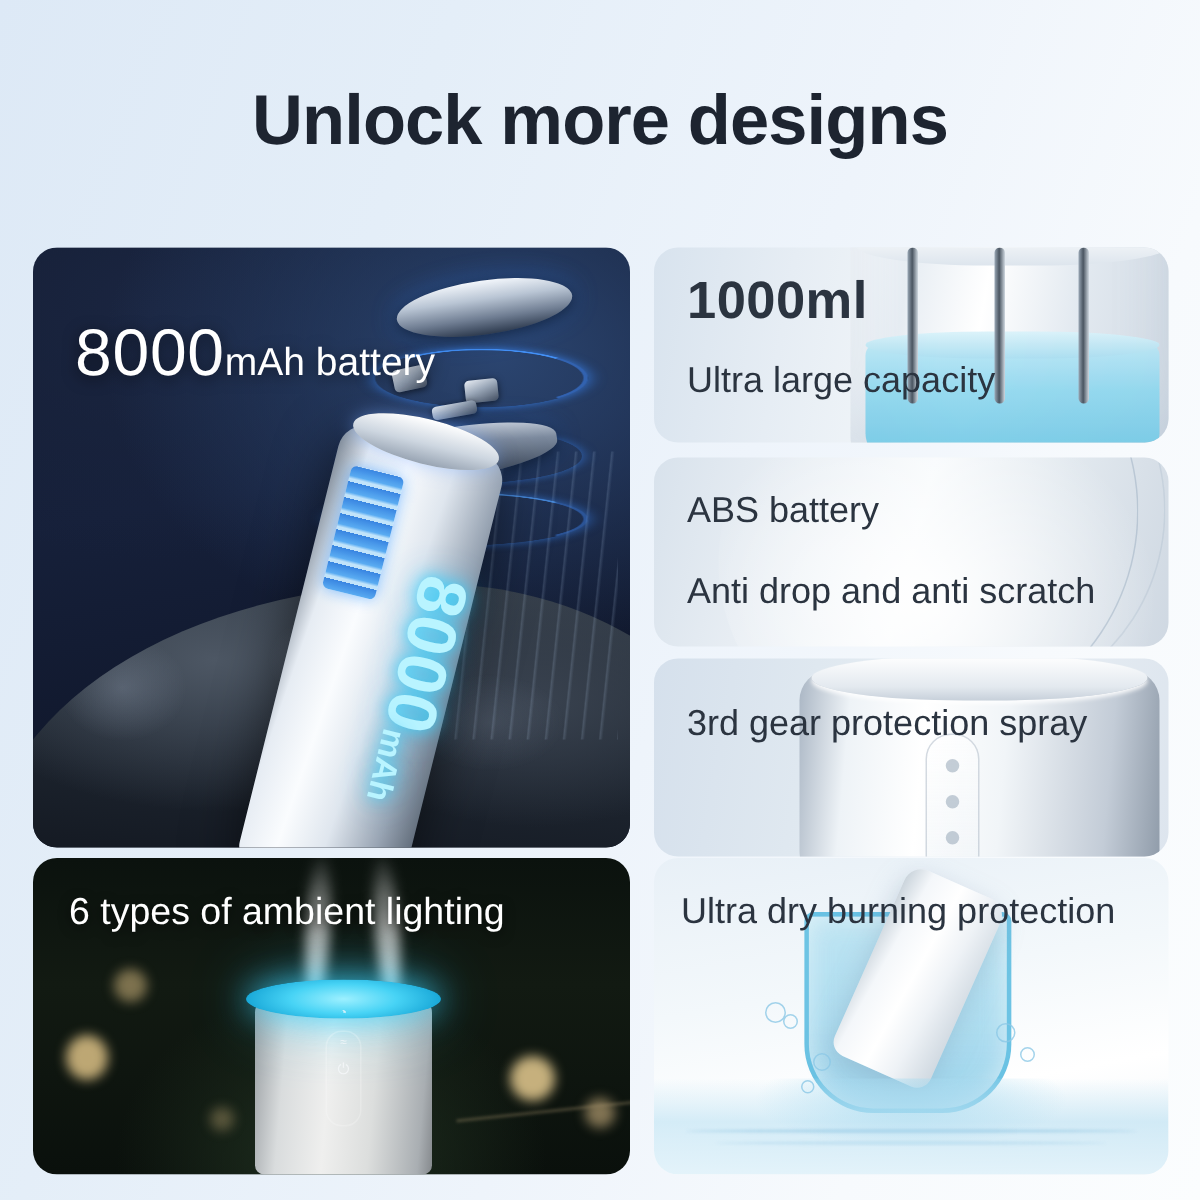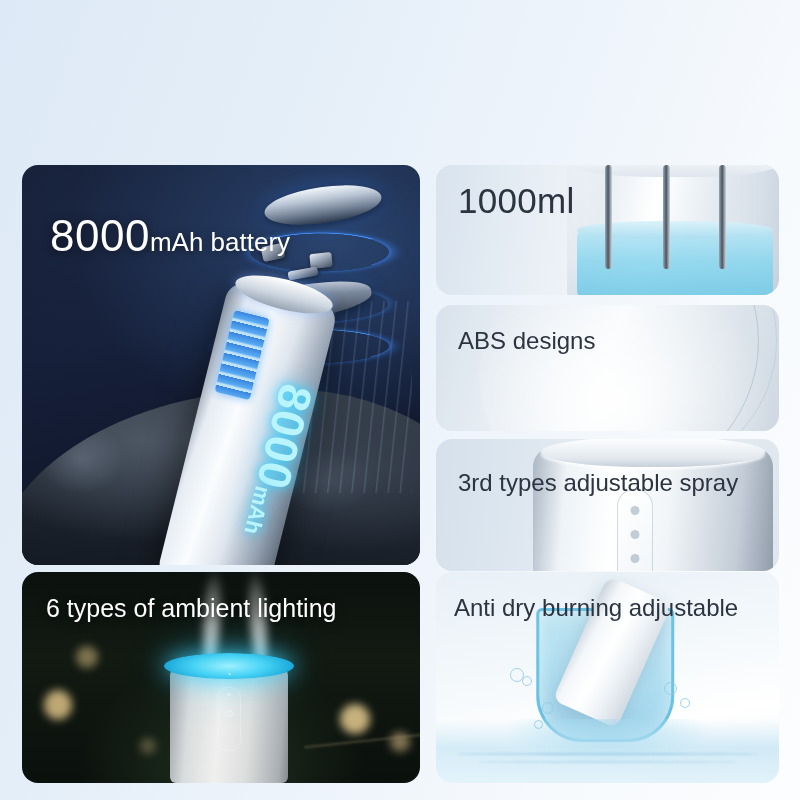--- a/index.html
+++ b/index.html
@@ -502,30 +502,31 @@
 
   
   .card-txt {
     position: absolute;
     z-index: 6;
     white-space: nowrap;
   }
   .txt-dark  { color: #2b3440; }
   .txt-light { color: #ffffff; }
 
-  .cap-num   { font-size: 35px; font-weight: 400; letter-spacing: .3px; }
+  .cap-num   { font-size: 35px; font-weight: 700; letter-spacing: .3px; }
   .cap-sub   { font-size: 24px; font-weight: 400; }
   .feat-line { font-size: 24px; font-weight: 400; }
   .amb-line  { font-size: 25px; font-weight: 400; text-shadow: 0 2px 8px rgba(0,0,0,.6); }
 </style>
 </head>
 <body>
 
 <div class="page">
 
+  <div class="title">Unlock more designs</div>
 
   <div class="grid">
 
     <div class="card card-battery">
       <div class="rock"></div>
       <div class="streaks"></div>
 
       <div class="explode">
         <div class="ring r1"></div>
         <div class="ring r2"></div>
@@ -552,39 +553,41 @@
 
     <div class="card card-capacity">
       <div class="tank">
         <div class="tank-lip"></div>
         <div class="water"></div>
         <div class="tube t1"></div>
         <div class="tube t2"></div>
         <div class="tube t3"></div>
       </div>
       <div class="card-txt cap-num txt-dark" style="left:22px; top:16px;">1000ml</div>
+      <div class="card-txt cap-sub txt-dark" style="left:22px; top:75px;">Ultra large capacity</div>
     </div>
 
     <div class="card card-abs">
       <div class="abs-sheen"></div>
       <div class="abs-arc"></div>
       <div class="abs-arc a2"></div>
-      <div class="card-txt feat-line txt-dark" style="left:22px; top:22px;">ABS designs</div>
+      <div class="card-txt feat-line txt-dark" style="left:22px; top:22px;">ABS battery</div>
+      <div class="card-txt feat-line txt-dark" style="left:22px; top:76px;">Anti drop and anti scratch</div>
     </div>
 
     <div class="card card-gear">
       <div class="gear-body">
         <div class="gear-top"></div>
         <div class="gear-panel">
           <div class="gear-dot d1"></div>
           <div class="gear-dot d2"></div>
           <div class="gear-dot d3"></div>
         </div>
       </div>
-      <div class="card-txt feat-line txt-dark" style="left:22px; top:30px;">3rd types adjustable spray</div>
+      <div class="card-txt feat-line txt-dark" style="left:22px; top:30px;">3rd gear protection spray</div>
     </div>
 
     <div class="card card-ambient">
       <div class="bokeh b1"></div>
       <div class="bokeh b2"></div>
       <div class="bokeh b3"></div>
       <div class="bokeh b4"></div>
       <div class="bokeh b5"></div>
       <div class="bokeh b6"></div>
       <div class="branch"></div>
@@ -609,17 +612,17 @@
       <div class="splash"></div>
       <div class="ripple"></div>
       <div class="ripple r2"></div>
       <div class="bubble u1"></div>
       <div class="bubble u2"></div>
       <div class="bubble u3"></div>
       <div class="bubble u4"></div>
       <div class="bubble u5"></div>
       <div class="bubble u6"></div>
 
-      <div class="card-txt feat-line txt-dark" style="left:18px; top:22px;">Anti dry burning adjustable</div>
+      <div class="card-txt feat-line txt-dark" style="left:18px; top:22px;">Ultra dry burning protection</div>
     </div>
 
   </div>
 </div>
 
 </body></html>

